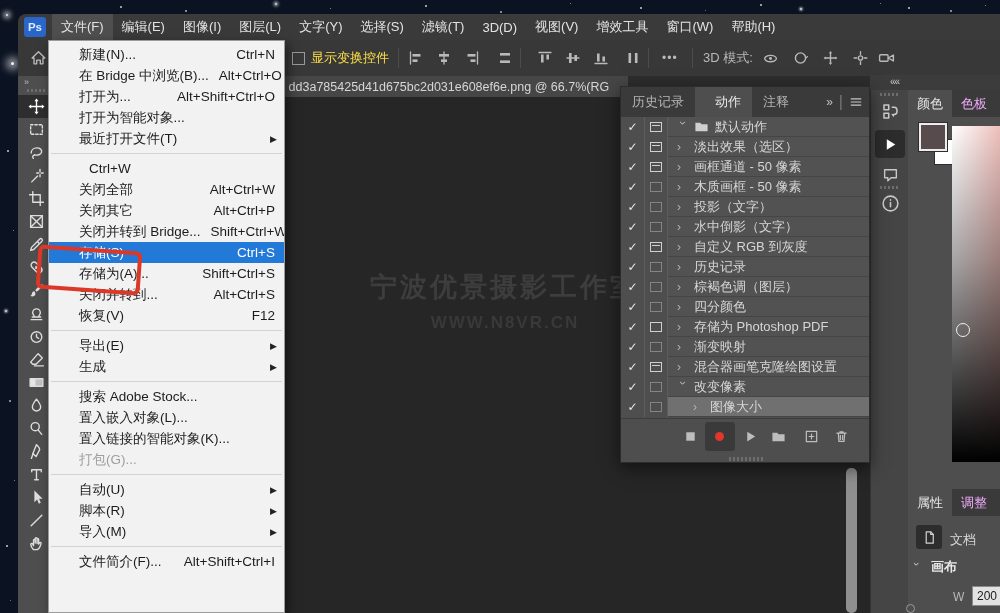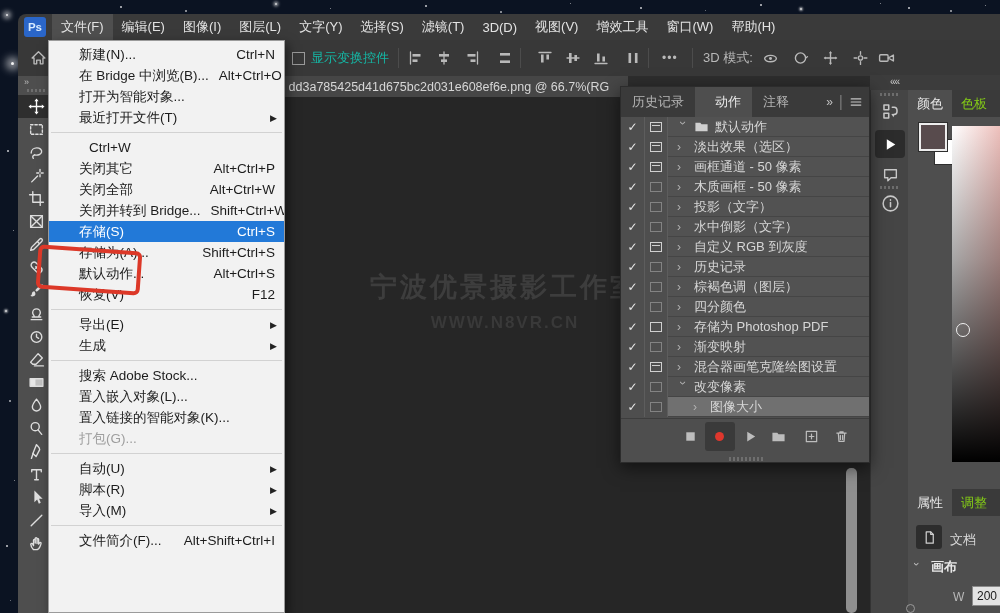--- a/index.html
+++ b/index.html
@@ -13,21 +13,21 @@
     padding-left:6px;color:#e3e3e3;font-size:13px;border-top-left-radius:8px;}
   .ps-logo{width:22px;height:20px;background:#2a66c9;color:#d8ebff;font-weight:bold;font-size:11.5px;
     display:flex;align-items:center;justify-content:center;border-radius:3px;margin-right:6px;}
   .menu-item{padding:4px 9px;white-space:nowrap;cursor:default;}
   .menu-item.active{background:#4f4f4f;}
   
   .optionsbar{position:absolute;left:18px;top:40px;right:0;height:36px;background:#383838;border-bottom:1px solid #282828;}
   .optionsbar .ob{position:absolute;top:50%;transform:translateY(-50%);color:#b9b9b9;display:flex;align-items:center;}
   .ob-sep{position:absolute;top:8px;width:1px;height:20px;background:#4c4c4c;}
   .checkbox{display:inline-block;width:11px;height:11px;border:1px solid #9a9a9a;background:transparent;margin-right:6px;}
-  .ob-label{color:#14b8a6;font-size:13px;}
+  .ob-label{color:#fde047;font-size:13px;}
   .dim{color:#8d8d8d;}
   
   .toolbar{position:absolute;left:18px;top:76px;width:37px;bottom:0;background:#4e4e4e;border-right:1px solid #3c3c3c;}
   .tb-collapse{color:#bdbdbd;font-size:9px;padding:1px 0 0 6px;letter-spacing:-1px;}
   .ribbed{height:3px;width:20px;margin:2px auto 3px;background:repeating-linear-gradient(90deg,#6e6e6e 0 2px,transparent 2px 4px);}
   .tool{width:37px;height:23px;display:flex;align-items:center;justify-content:center;color:#dedede;}
   .tool.active{background:#2e2e2e;color:#fff;}
   
   .tabbar{position:absolute;left:55px;top:76px;width:815px;height:21px;background:#2d2d2d;}
   .doctab{position:absolute;left:207px;top:0;width:366px;height:21px;background:#464646;color:#d6d6d6;
@@ -78,21 +78,21 @@
   .ap-grip{position:absolute;left:108px;bottom:1px;width:34px;height:4px;
     background:repeating-linear-gradient(90deg,#6e6e6e 0 2px,transparent 2px 4px);}
   
   .dock-head{position:absolute;left:870px;top:75px;width:130px;height:15px;background:#3c3c3c;color:#c9c9c9;font-size:10px;}
   .dock-head span{position:absolute;left:20px;top:1px;letter-spacing:-1px;}
   .dock{position:absolute;left:870px;top:90px;width:38px;bottom:0;background:#454545;border-left:1px solid #333;border-right:1px solid #333;}
   .dock .d-item{position:absolute;left:0;width:38px;display:flex;justify-content:center;color:#c9c9c9;}
   .dock .play-box{position:absolute;left:4px;top:40px;width:30px;height:28px;background:#2c2c2c;border-radius:4px;display:flex;align-items:center;justify-content:center;color:#fff;}
   
   .cp-header{position:absolute;left:908px;top:90px;width:92px;height:27px;background:#3a3a3a;display:flex;}
-  .cp-tab{padding:0 9px;display:flex;align-items:center;font-size:13px;color:#84cc16;}
+  .cp-tab{padding:0 9px;display:flex;align-items:center;font-size:13px;color:#f0abfc;}
   .cp-tab.active{background:#4e4e4e;color:#e8e8e8;}
   .cp-body{position:absolute;left:908px;top:117px;width:92px;height:346px;background:#4e4e4e;}
   .sw-bg{position:absolute;left:26px;top:22px;width:24px;height:24px;background:#fff;border:1px solid #2e2e2e;}
   .sw-fg{position:absolute;left:11px;top:6px;width:24px;height:24px;background:#584b4d;border:2px solid #ededed;outline:1px solid #2e2e2e;}
   .grad{position:absolute;left:44px;top:9px;width:48px;height:336px;
     background:linear-gradient(to bottom,rgba(0,0,0,0) 0%,rgba(0,0,0,.35) 40%,#000 100%),
                linear-gradient(to right,#ffffff 0%,#eec0bc 100%);}
   .grad-pick{position:absolute;left:4px;top:197px;width:12px;height:12px;border:1.5px solid #f0f0f0;border-radius:50%;}
   .gap-panel{position:absolute;left:908px;top:463px;width:92px;height:26px;background:#4e4e4e;}
   .pp-header{position:absolute;left:908px;top:489px;width:92px;height:27px;background:#3a3a3a;display:flex;}
@@ -726,52 +726,56 @@
   <div class="filemenu" id="filemenu">
       <div class="fm-item">
         <span class="fm-label">新建(N)...</span>
         <span class="fm-short">Ctrl+N</span>
       </div>
       <div class="fm-item">
         <span class="fm-label">在 Bridge 中浏览(B)...</span>
         <span class="fm-short">Alt+Ctrl+O</span>
       </div>
       <div class="fm-item">
+        <span class="fm-label">打开为...</span>
+        <span class="fm-short">Alt+Shift+Ctrl+O</span>
+      </div>
+      <div class="fm-item">
         <span class="fm-label">打开为智能对象...</span>
       </div>
       <div class="fm-item">
         <span class="fm-label">最近打开文件(T)</span>
         <span class="fm-arrow">▶</span>
       </div>
       <div class="fm-sep"></div>
       <div class="fm-item">
         <span class="fm-short">Ctrl+W</span>
       </div>
       <div class="fm-item">
+        <span class="fm-label">关闭全部</span>
+        <span class="fm-short">Alt+Ctrl+W</span>
+      </div>
+      <div class="fm-item">
         <span class="fm-label">关闭其它</span>
         <span class="fm-short">Alt+Ctrl+P</span>
-      </div>
-      <div class="fm-item">
-        <span class="fm-label">关闭全部</span>
-        <span class="fm-short">Alt+Ctrl+W</span>
       </div>
       <div class="fm-item">
         <span class="fm-label">关闭并转到 Bridge...</span>
         <span class="fm-short">Shift+Ctrl+W</span>
       </div>
       <div class="fm-item highlighted">
         <span class="fm-label">存储(S)</span>
         <span class="fm-short">Ctrl+S</span>
       </div>
       <div class="fm-item">
         <span class="fm-label">存储为(A)...</span>
         <span class="fm-short">Shift+Ctrl+S</span>
       </div>
       <div class="fm-item">
-        <span class="fm-label">默认动作...</span>
+        <span class="fm-label">关闭并转到...</span>
         <span class="fm-short">Alt+Ctrl+S</span>
       </div>
       <div class="fm-item">
         <span class="fm-label">恢复(V)</span>
         <span class="fm-short">F12</span>
       </div>
       <div class="fm-sep"></div>
       <div class="fm-item">
         <span class="fm-label">导出(E)</span>
         <span class="fm-arrow">▶</span>

